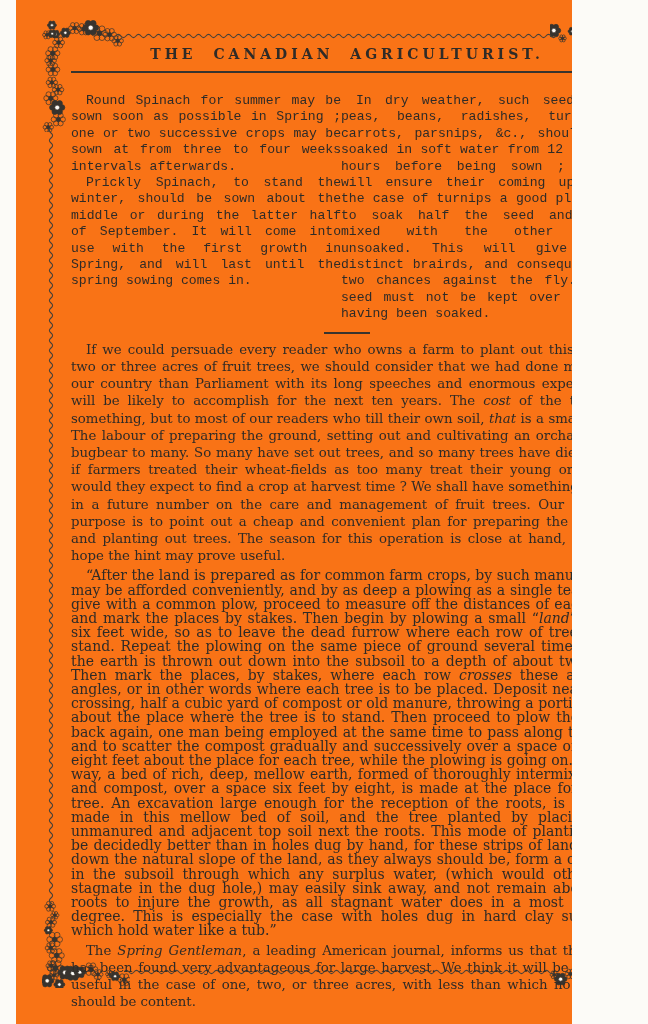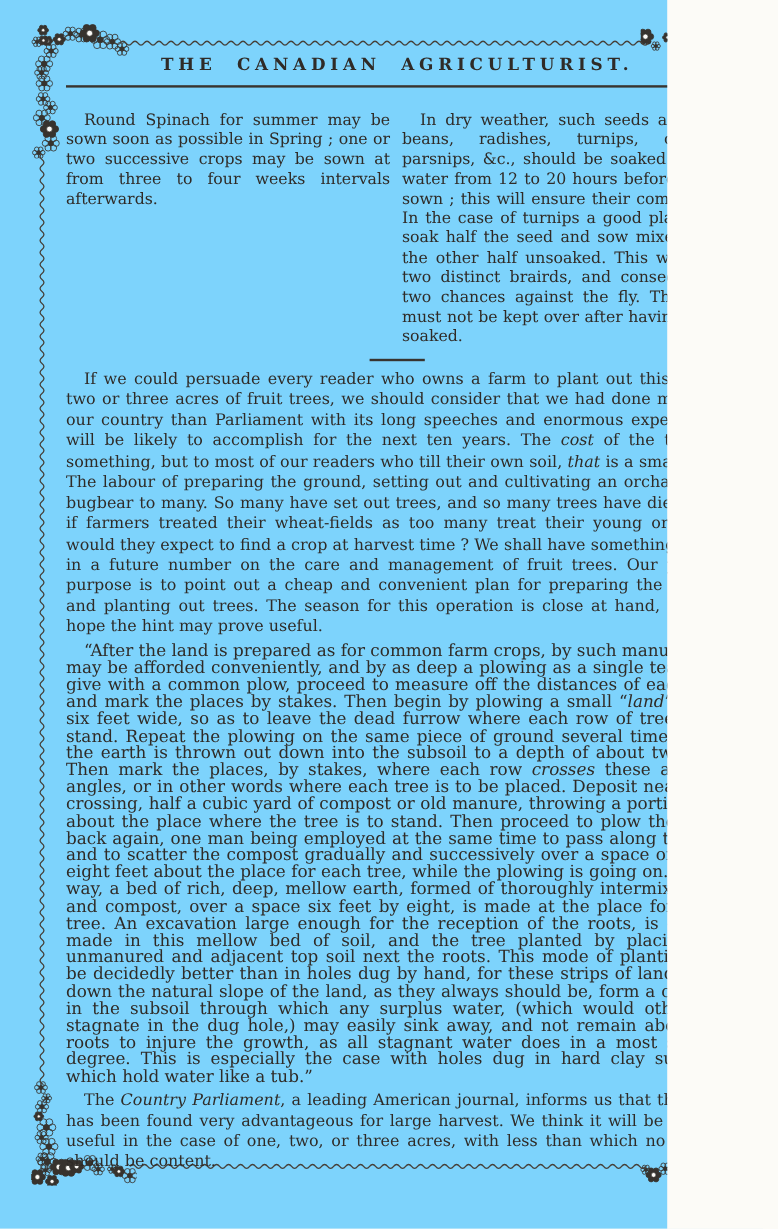--- a/index.html
+++ b/index.html
@@ -1,27 +1,27 @@
 <!DOCTYPE html>
 <html><head>
 <meta charset="utf-8">
 <style>
   html,body{margin:0;padding:0;background:#fcfbf7;}
   .page{
-    position:relative;width:556px;height:1024px;background:#7dd3fc;
-    font-family:"DejaVu Serif","Liberation Serif",serif;color:#2f2b27;overflow:hidden;
+    position:relative;width:556px;height:1024px;background:#f97316;
+    font-family:"DejaVu Serif","Liberation Serif",serif;color:#2f2b27;overflow:hidden;margin-left:16px;
   }
   .corner{position:absolute;}
   .wave{position:absolute;line-height:0;}
   .content{position:absolute;left:55px;top:38px;width:552px;}
   .header{position:relative;height:46px;}
   .journal-title{text-align:center;font-size:14px;font-weight:bold;letter-spacing:4px;word-spacing:8px;padding-top:8px;}
   .page-number{position:absolute;right:16px;top:8px;font-size:14.5px;font-weight:bold;letter-spacing:1px;}
   .header-rule{height:2px;background:#38342f;margin-top:9px;width:537px;}
-  .columns{display:flex;gap:10px;margin-top:9px;}
+  .columns{display:flex;gap:0;margin-top:9px;font-family:Liberation Mono, monospace;}
   .col{width:270px;font-size:13.1px;line-height:16.4px;text-align:justify;}
   .col p{margin:0;text-indent:15px;}
   p.noindent{text-indent:0 !important;}
   .section-divider{width:46px;height:2px;background:#38342f;margin:9px auto 7px;}
   .section-heading{text-align:center;font-weight:bold;font-size:14.6px;letter-spacing:1.1px;margin:0 0 2px 0;}
   .body-text p{margin:4px 0 0;text-align:justify;text-indent:15px;}
   .intro{font-size:13.3px;line-height:17.2px;}
   .quote{font-size:14px;line-height:14.2px;}
   .closing{font-size:13.3px;line-height:17.1px;}
 </style>
@@ -650,32 +650,33 @@
 
     <div class="header">
       <div class="journal-title">THE CANADIAN AGRICULTURIST.</div>
       <div class="page-number">123</div>
       <div class="header-rule"></div>
     </div>
 
     <div class="columns">
       <div class="col">
           <p><span>Round Spinach for summer may be sown soon as possible in Spring ; one or two successive crops may be sown at from three to four weeks intervals afterwards.</span></p>
+          <p><span>Prickly Spinach, to stand the winter, should be sown about the middle or during the latter half of September. It will come into use with the first growth in Spring, and will last until the spring sowing comes in.</span></p>
         </div>
       <div class="col">
           <p><span>In dry weather, such seeds as peas, beans, radishes, turnips, carrots, parsnips, &amp;c., should be soaked in soft water from 12 to 20 hours before being sown ; this will ensure their coming up. In the case of turnips a good plan is to soak half the seed and sow mixed with the other half unsoaked. This will give two distinct brairds, and consequently two chances against the fly. The seed must not be kept over after having been soaked.</span></p>
         </div>
     </div>
 
     <div class="section-divider"></div>
 
     <div class="body-text intro">
         <p><span>If we could persuade every reader who owns a farm to plant out this spring two or three acres of fruit trees, we should consider that we had done more for our country than Parliament with its long speeches and enormous expenditure will be likely to accomplish for the next ten years. The </span><i>cost</i><span> of the trees is something, but to most of our readers who till their own soil, </span><i>that</i><span> is a small item. The labour of preparing the ground, setting out and cultivating an orchard, is a bugbear to many. So many have set out trees, and so many trees have died ! But if farmers treated their wheat-fields as too many treat their young orchards, would they expect to find a crop at harvest time ? We shall have something to say in a future number on the care and management of fruit trees. Our present purpose is to point out a cheap and convenient plan for preparing the ground and planting out trees. The season for this operation is close at hand, and we hope the hint may prove useful.</span></p>
       </div>
     <div class="body-text quote">
         <p><span>“After the land is prepared as for common farm crops, by such manuring as may be afforded conveniently, and by as deep a plowing as a single team will give with a common plow, proceed to measure off the distances of each row, and mark the places by stakes. Then begin by plowing a small “</span><i>land</i><span>” about six feet wide, so as to leave the dead furrow where each row of trees is to stand. Repeat the plowing on the same piece of ground several times, until the earth is thrown out down into the subsoil to a depth of about two feet. Then mark the places, by stakes, where each row </span><i>crosses</i><span> these at right angles, or in other words where each tree is to be placed. Deposit near each crossing, half a cubic yard of compost or old manure, throwing a portion of it about the place where the tree is to stand. Then proceed to plow the earth back again, one man being employed at the same time to pass along the row and to scatter the compost gradually and successively over a space of six by eight feet about the place for each tree, while the plowing is going on. In this way, a bed of rich, deep, mellow earth, formed of thoroughly intermixed soil and compost, over a space six feet by eight, is made at the place for every tree. An excavation large enough for the reception of the roots, is quickly made in this mellow bed of soil, and the tree planted by placing the unmanured and adjacent top soil next the roots. This mode of planting will be decidedly better than in holes dug by hand, for these strips of land being down the natural slope of the land, as they always should be, form a channel in the subsoil through which any surplus water, (which would otherwise stagnate in the dug hole,) may easily sink away, and not remain about the roots to injure the growth, as all stagnant water does in a most serious degree. This is especially the case with holes dug in hard clay subsoils, which hold water like a tub.”</span></p>
       </div>
     <div class="body-text closing">
-        <p><span>The </span><i>Country Parliament</i><span>, a leading American journal, informs us that this plan has been found very advantageous for large harvest. We think it will be equally useful in the case of one, two, or three acres, with less than which no farmer should be content.</span></p>
+        <p><span>The </span><i>Spring Gentleman</i><span>, a leading American journal, informs us that this plan has been found very advantageous for large harvest. We think it will be equally useful in the case of one, two, or three acres, with less than which no farmer should be content.</span></p>
       </div>
 
   </div>
 </div>
 
 </body></html>

